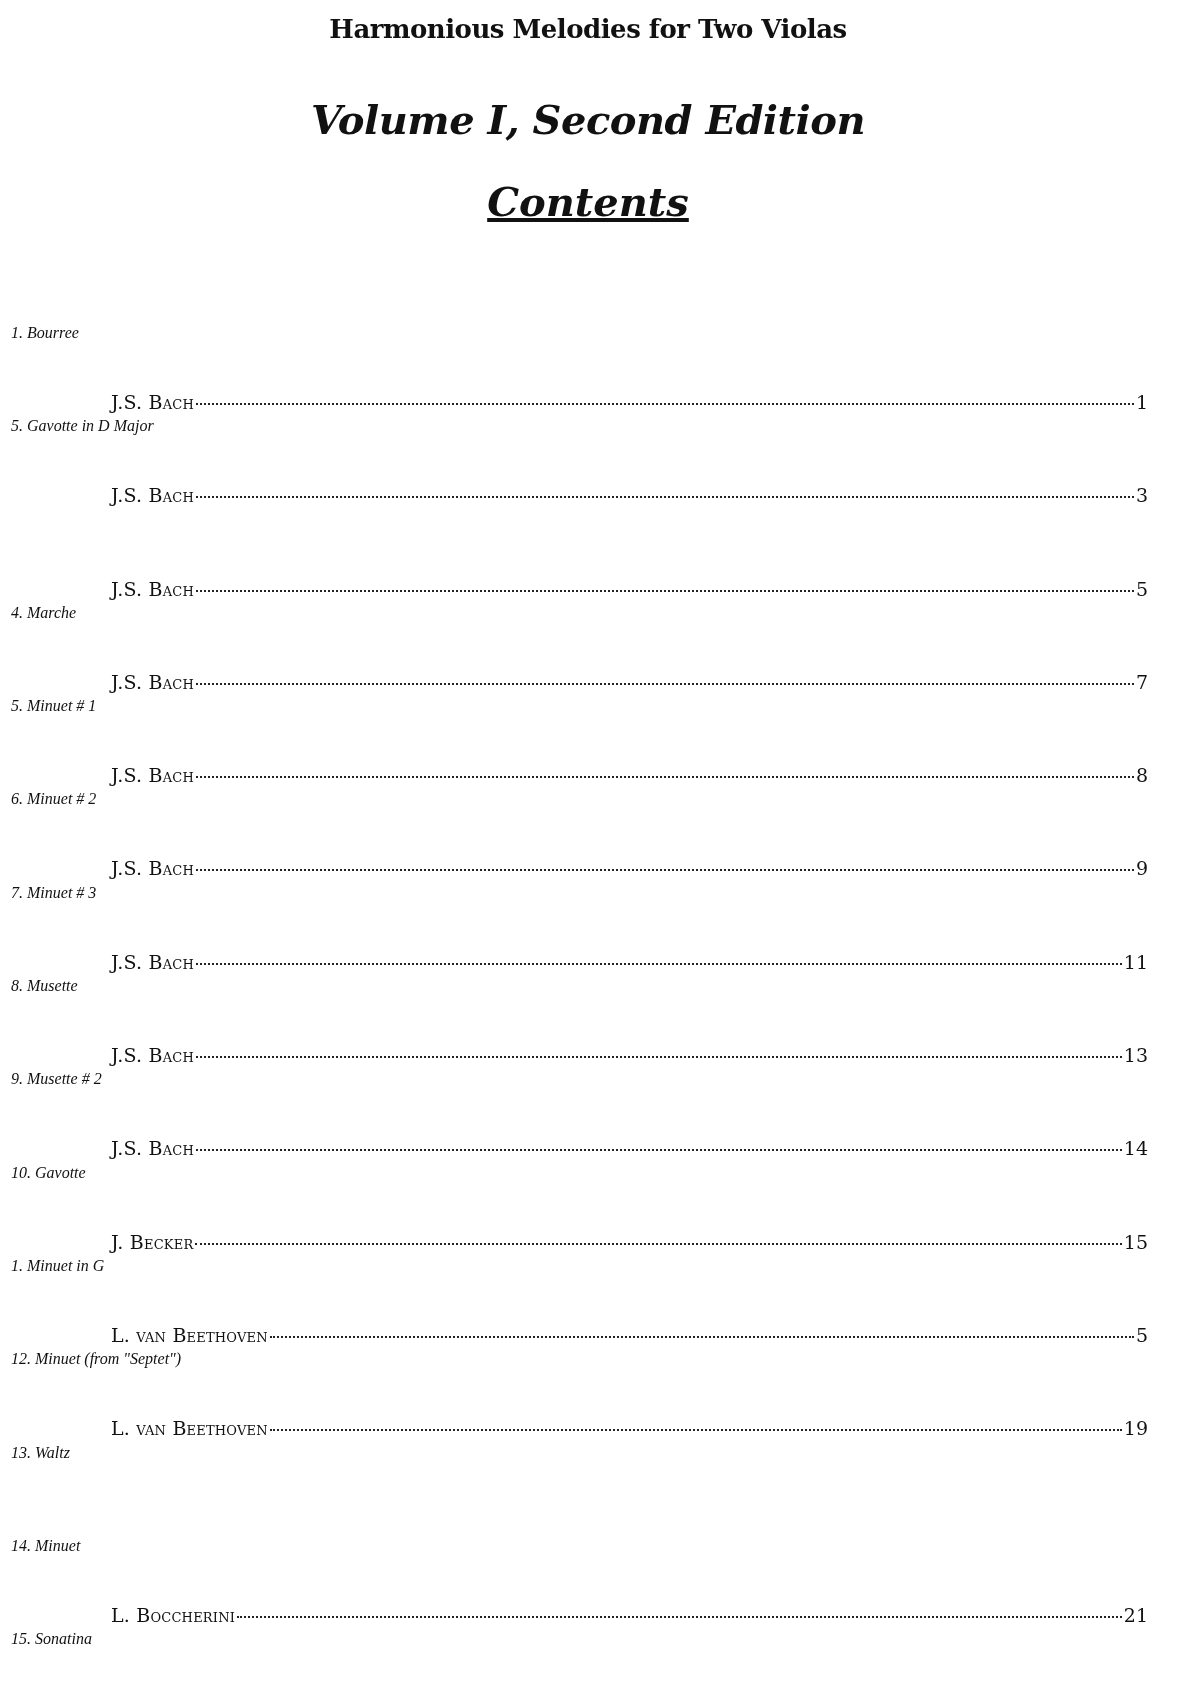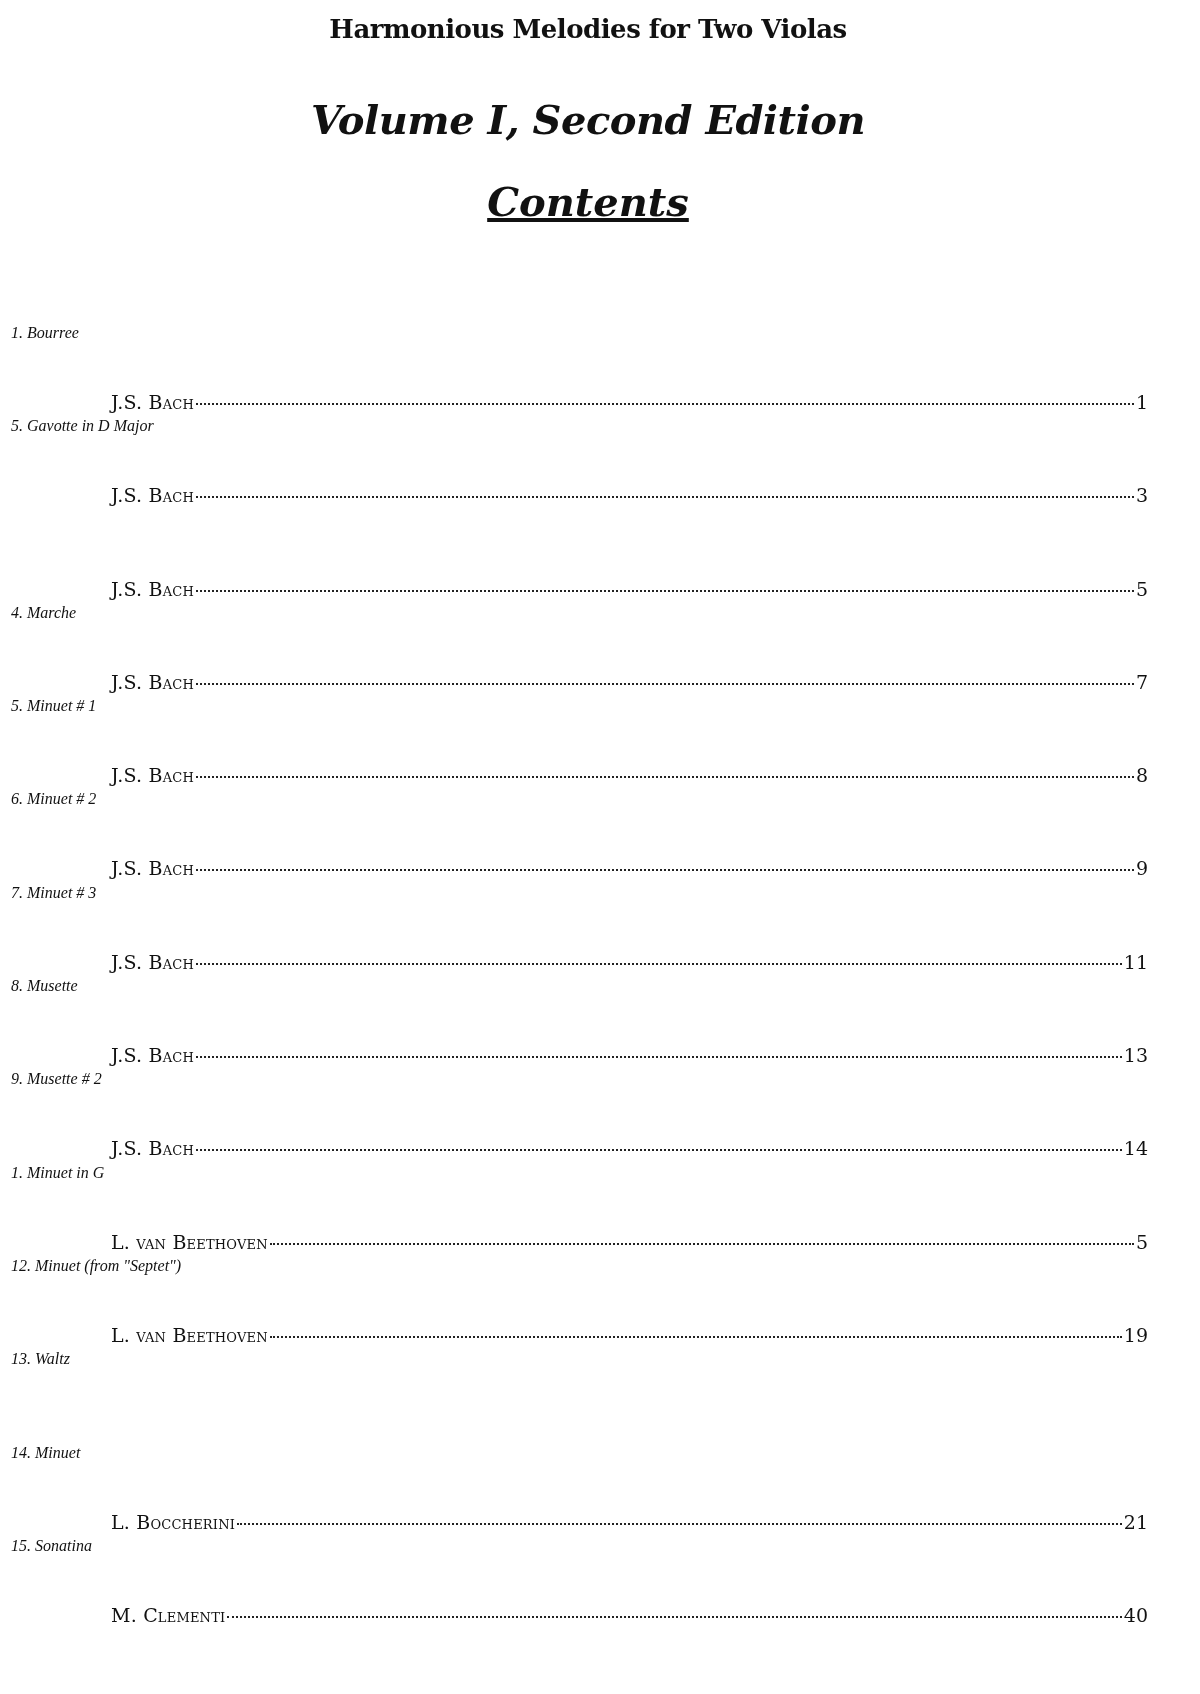--- a/index.html
+++ b/index.html
@@ -88,20 +88,28 @@
   </div>
   <div class="entry">
     <div class="entry-title">9. Musette # 2</div>
     <div class="entry-line">
       <span class="composer">J.S. Bach</span>
       <span class="leader"></span>
       <span class="page">14</span>
     </div>
   </div>
   <div class="entry">
+    <div class="entry-title">10. Gavotte</div>
+    <div class="entry-line">
+      <span class="composer">J. Becker</span>
+      <span class="leader"></span>
+      <span class="page">15</span>
+    </div>
+  </div>
+  <div class="entry">
     <div class="entry-title">1. Minuet in G</div>
     <div class="entry-line">
       <span class="composer">L. van Beethoven</span>
       <span class="leader"></span>
       <span class="page">5</span>
     </div>
   </div>
   <div class="entry">
     <div class="entry-title">12. Minuet (from "Septet")</div>
     <div class="entry-line">

